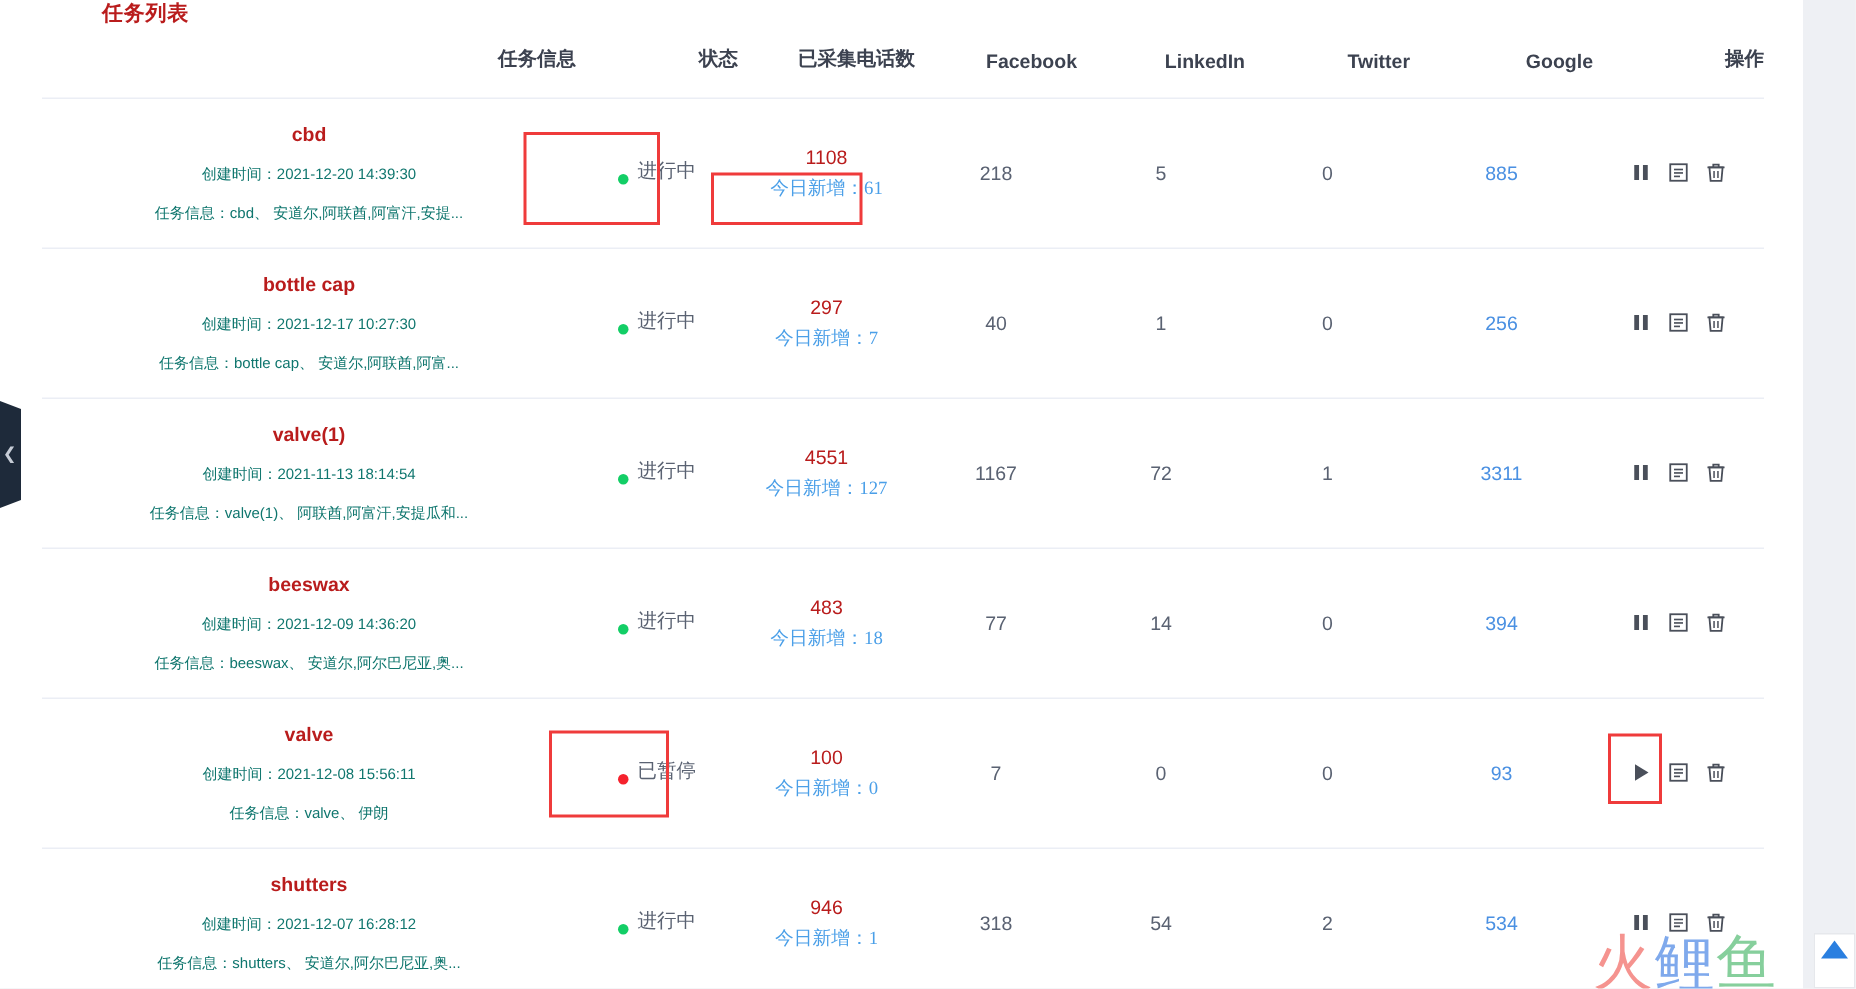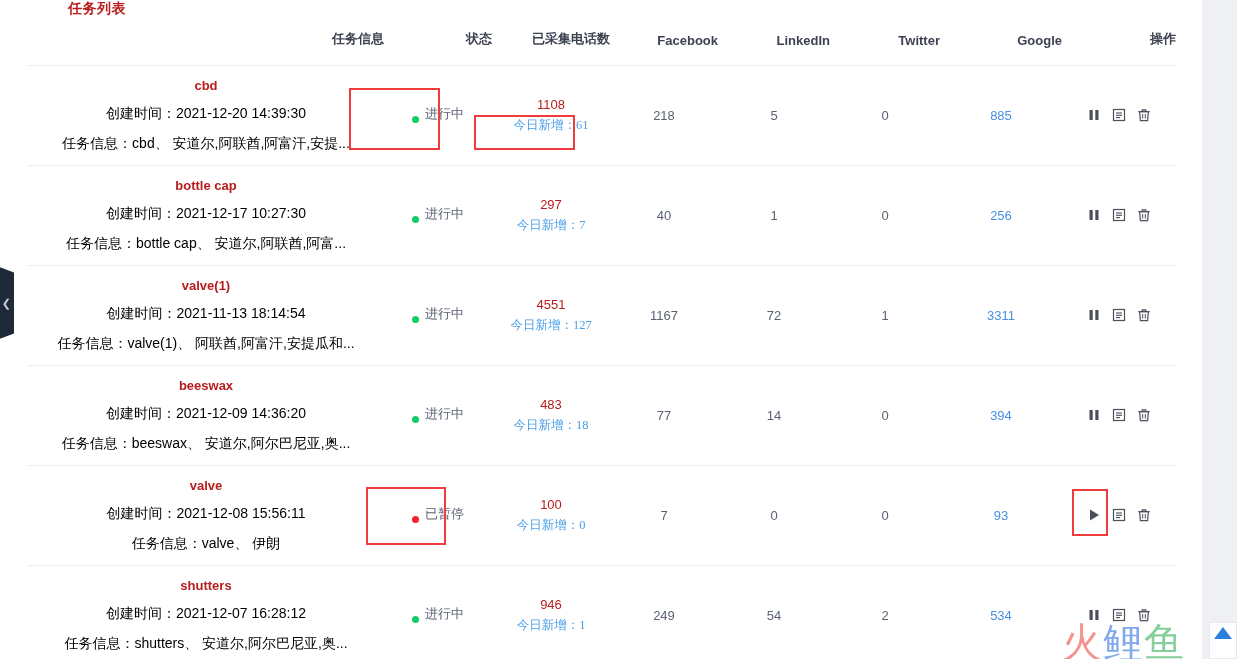--- a/index.html
+++ b/index.html
@@ -121,22 +121,22 @@
     padding-left: 14px;
     box-sizing: border-box;
   }
   .task-name {
     font-size: 13px;
     font-weight: bold;
     color: #b91c1c;
     margin-bottom: 12px;
   }
   .task-meta {
-    font-size: 14px;
-    color: #000000;
+    font-size: 10px;
+    color: #0f766e;
     margin-bottom: 12px;
     white-space: nowrap;
   }
   .task-meta:last-child { margin-bottom: 0; }
 
   .status-wrap {
     display: inline-flex;
     align-items: flex-end;
     gap: 6px;
     position: relative;
@@ -485,21 +485,21 @@
           <td class="info-cell">
             <div class="task-name">shutters</div>
             <div class="task-meta">创建时间：2021-12-07 16:28:12</div>
             <div class="task-meta">任务信息：shutters、 安道尔,阿尔巴尼亚,奥...</div>
           </td>
           <td><span class="status-wrap">
               <span class="dot running"></span>
               <span class="status-text">进行中</span>
             </span></td>
           <td><span class="phone-wrap"><a class="phone-total">946</a><span class="phone-today">今日新增：1</span></span></td>
-          <td><span class="num-plain">249</span></td>
+          <td><span class="num-plain">318</span></td>
           <td><span class="num-plain">54</span></td>
           <td><span class="num-plain">2</span></td>
           <td><a class="num-link">534</a></td>
           <td><span class="ops">
               <span class="op-icon">
                 <svg width="14" height="14" viewBox="0 0 14 14">
                   <rect x="2.5" y="2" width="3.2" height="10" fill="#4a4f5a"></rect>
                   <rect x="8.3" y="2" width="3.2" height="10" fill="#4a4f5a"></rect>
                 </svg>
               </span>

